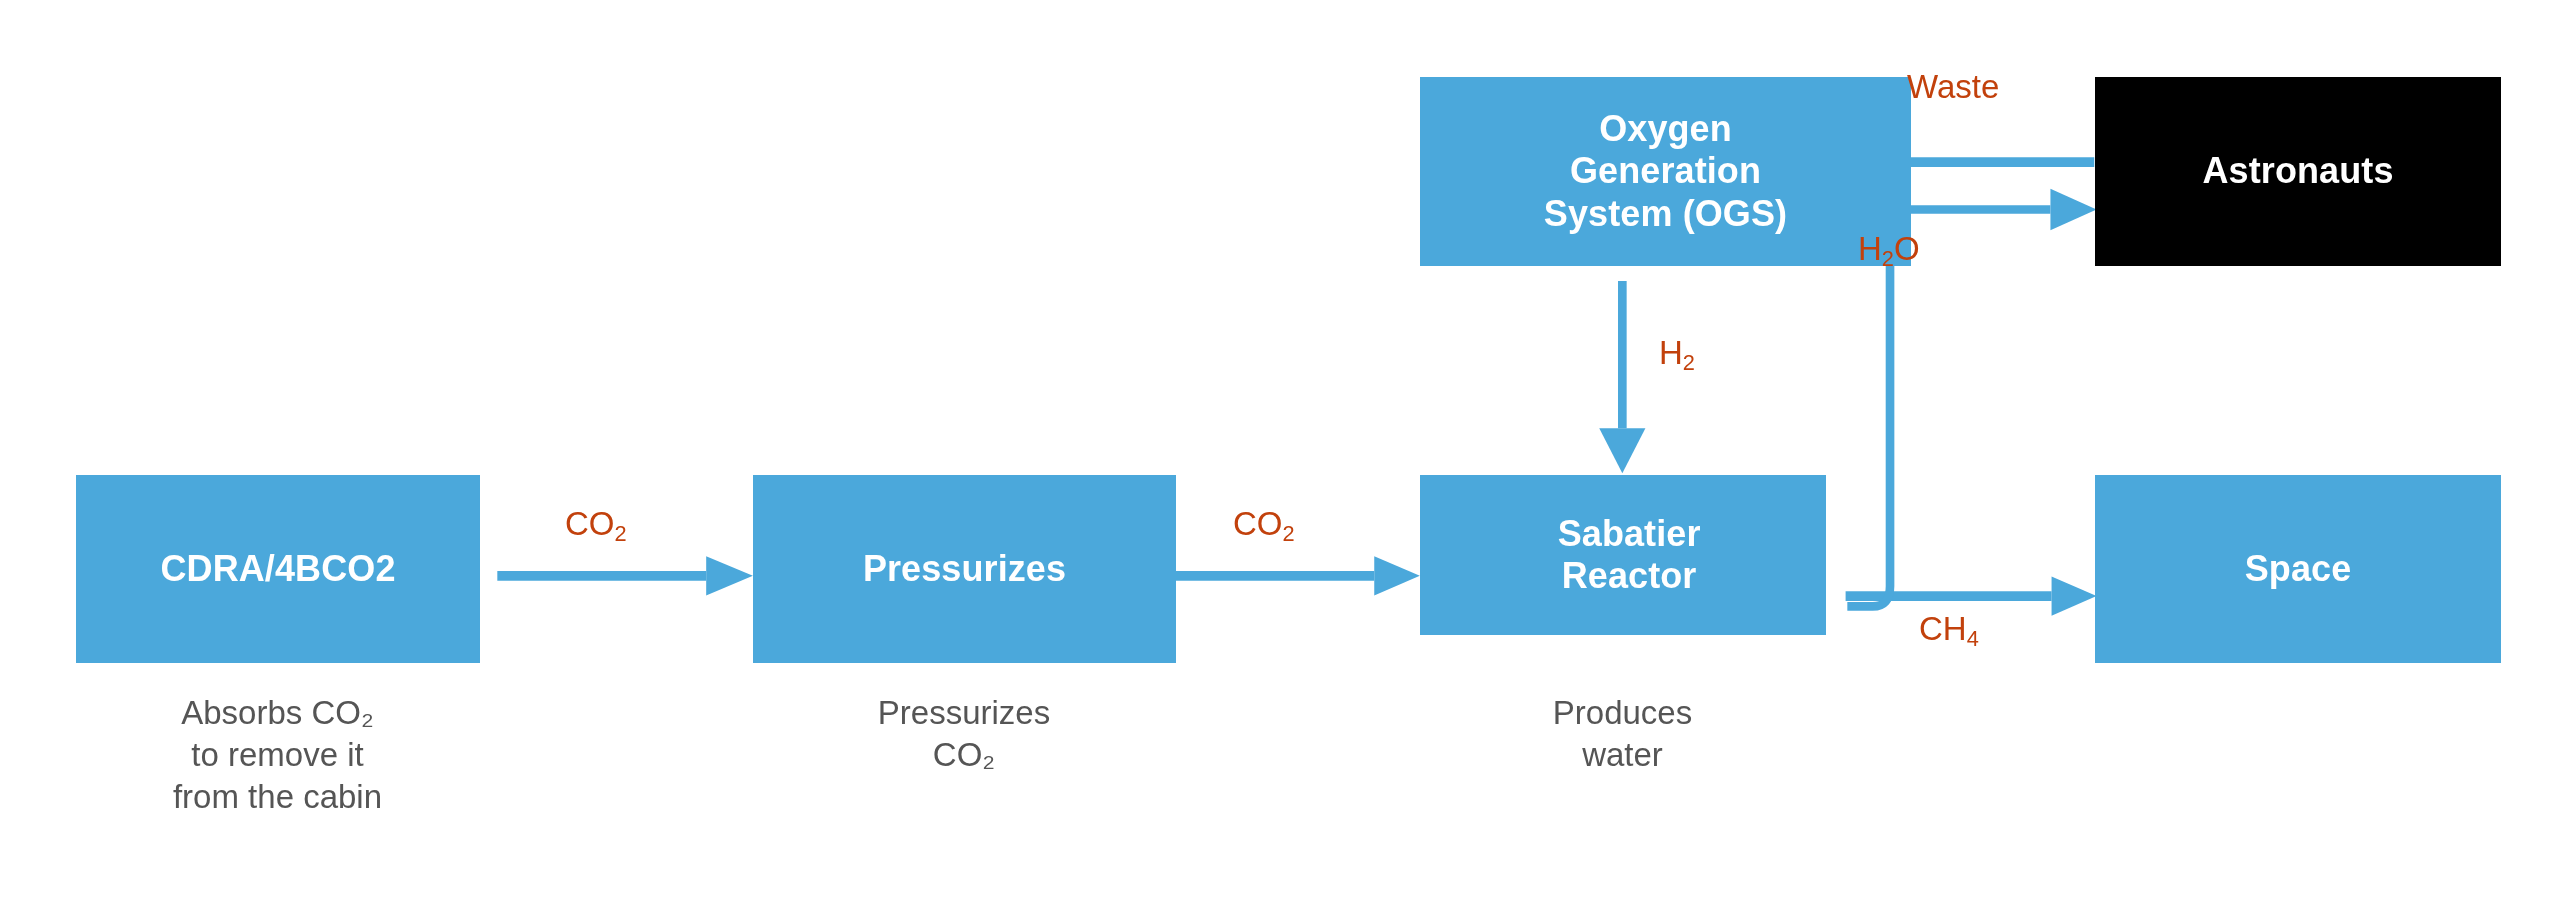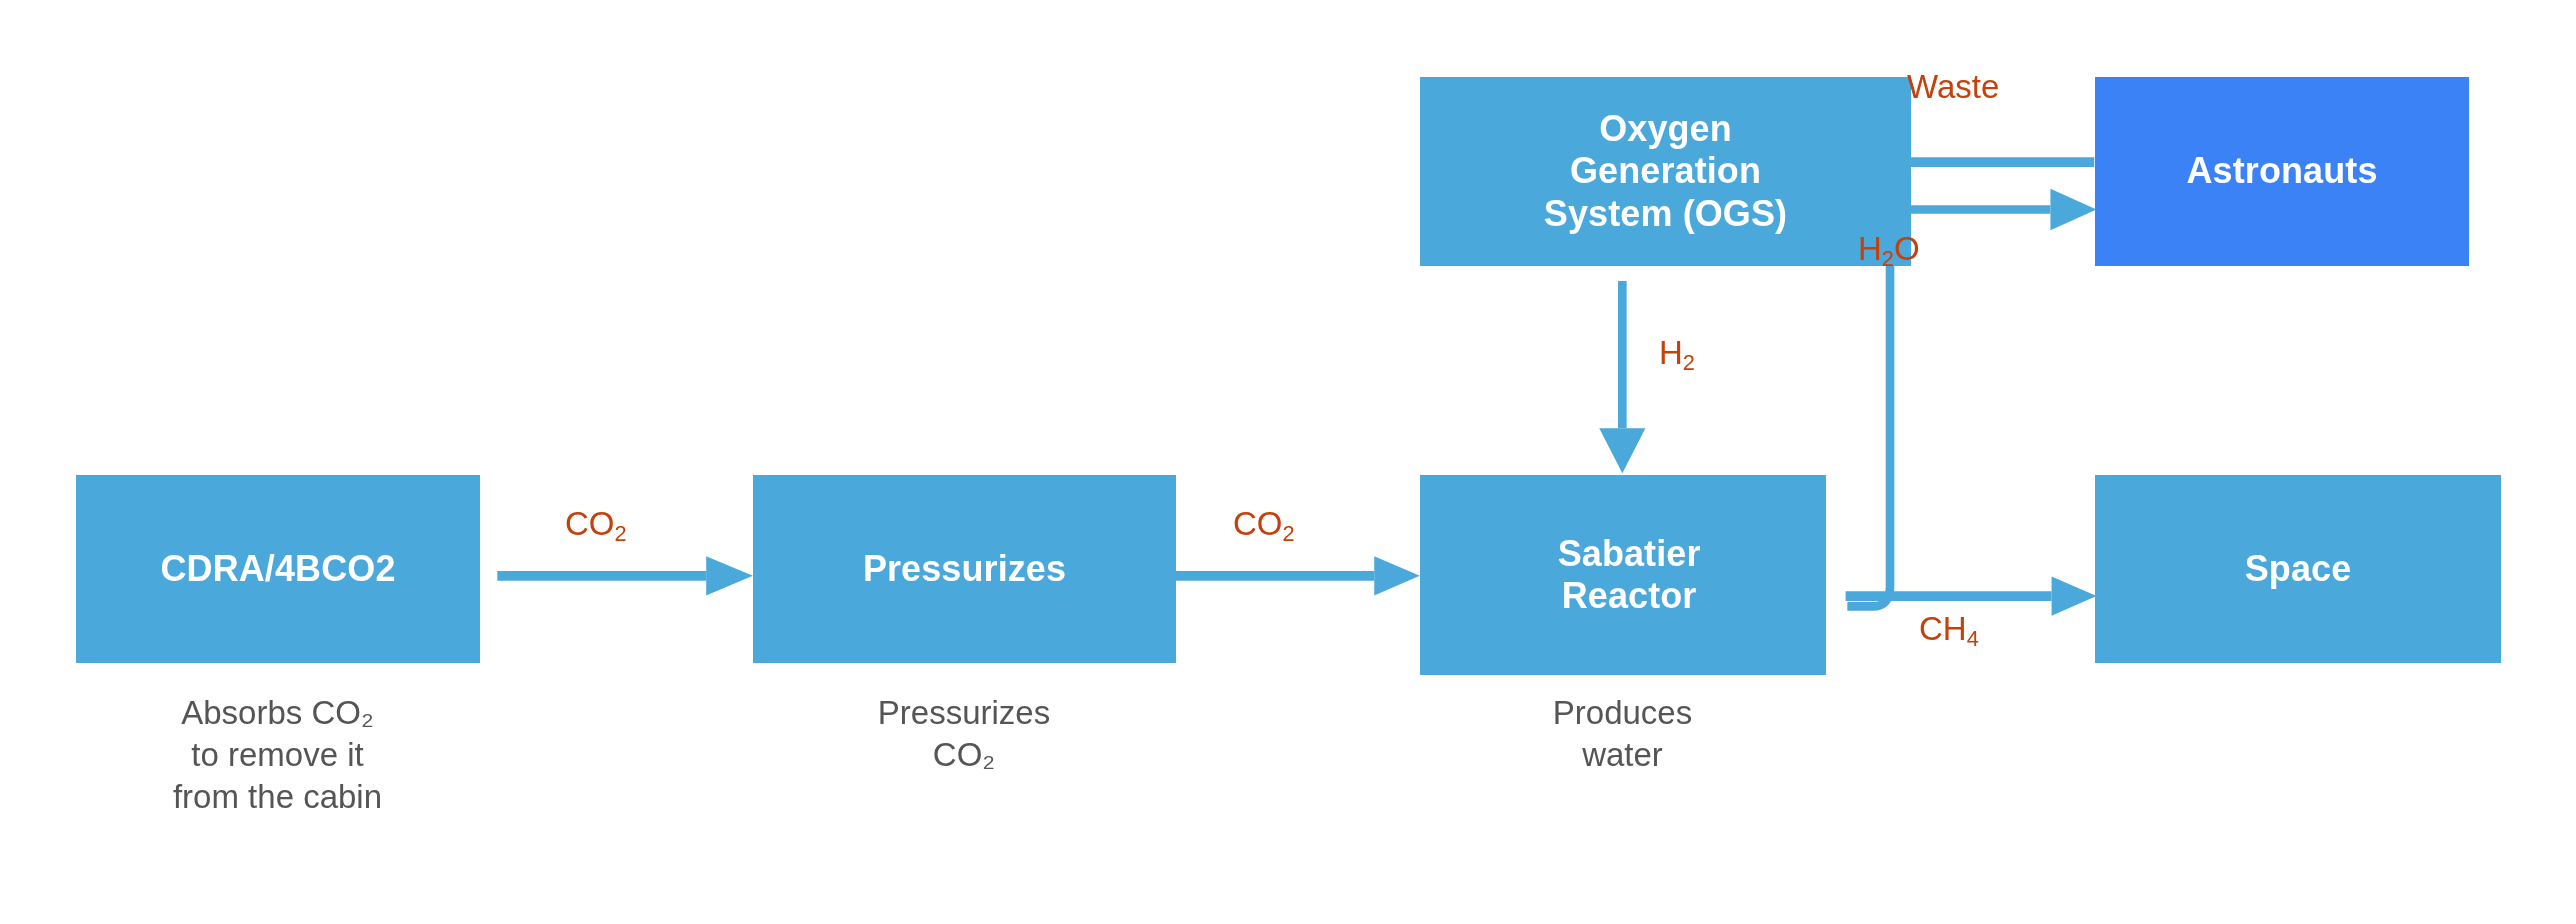--- a/index.html
+++ b/index.html
@@ -109,36 +109,36 @@
   </svg>
 
   <div class="node" style="left:76px; top:475px; width:404px; height:188px; background:#4BA8DB;">
     <span>CDRA/4BCO2</span>
   </div>
 
   <div class="node" style="left:753px; top:475px; width:423px; height:188px; background:#4BA8DB;">
     <span>Pressurizes</span>
   </div>
 
-  <div class="node" style="left:1420px; top:475px; width:406px; height:200px; background:#4BA8DB; flex-direction:column;padding-left:18px;">
+  <div class="node" style="left:1420px; top:475px; width:406px; height:160px; background:#4BA8DB; flex-direction:column;padding-left:18px;">
     <span>Sabatier</span>
     <span>Reactor</span>
   </div>
 
   <div class="node" style="left:2095px; top:475px; width:406px; height:188px; background:#4BA8DB;">
     <span>Space</span>
   </div>
 
   <div class="node" style="left:1420px; top:77px; width:491px; height:189px; background:#4BA8DB; flex-direction:column;">
     <span>Oxygen</span>
     <span>Generation</span>
     <span>System (OGS)</span>
   </div>
 
-  <div class="node" style="left:2095px; top:77px; width:374px; height:189px; background:#3b82f6;">
+  <div class="node" style="left:2095px; top:77px; width:406px; height:189px; background:#000000;">
     <span>Astronauts</span>
   </div>
 
   <div class="caption" style="left:29px; top:692px; width:497px;">Absorbs CO₂
 to remove it
 from the cabin</div>
 
   <div class="caption" style="left:718px; top:692px; width:492px;">Pressurizes
 CO₂</div>
 

